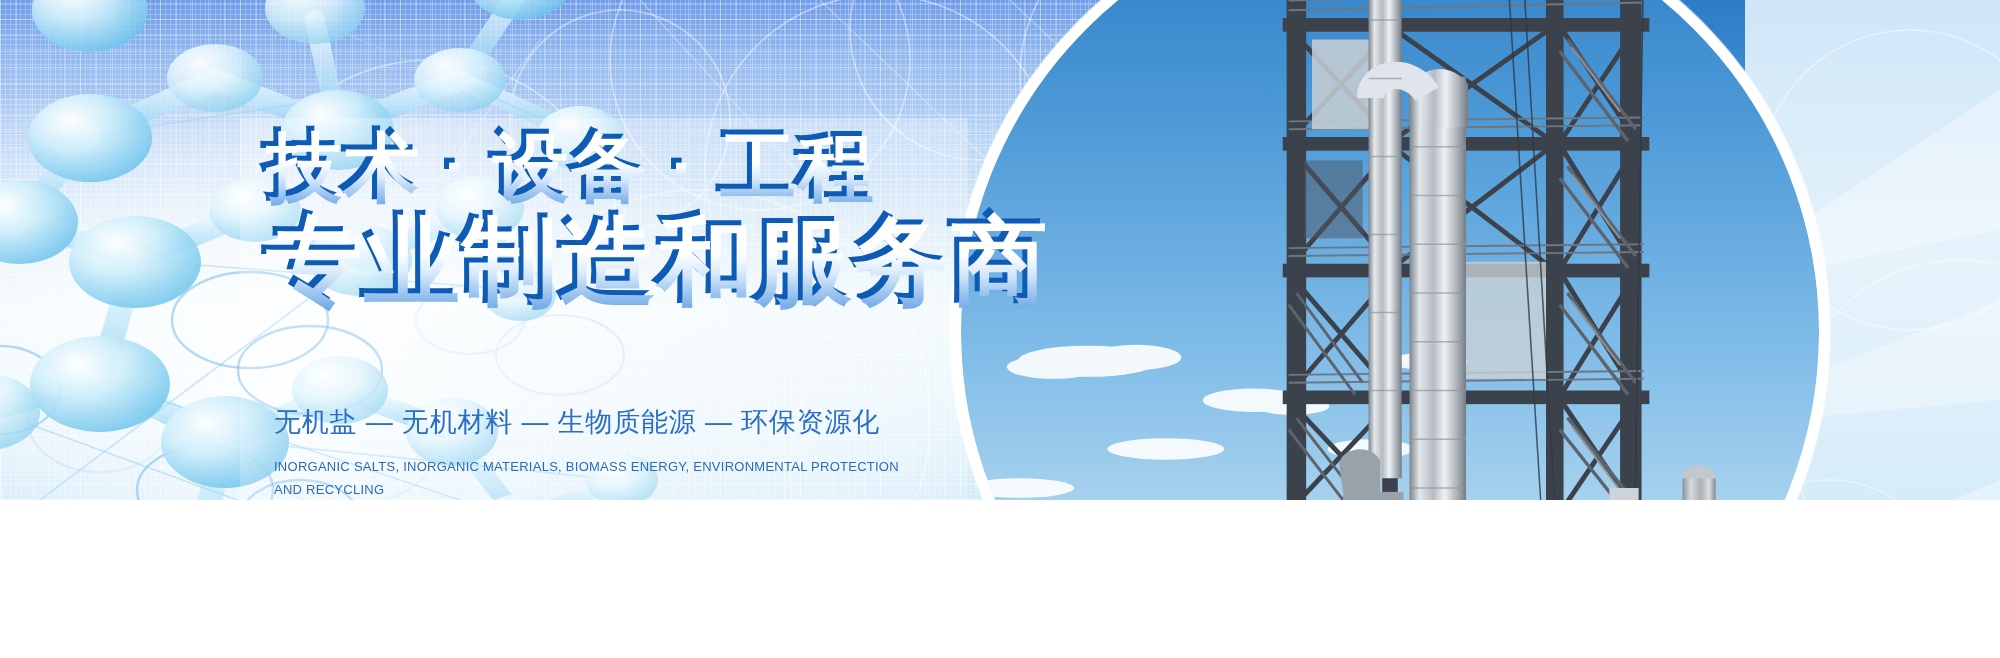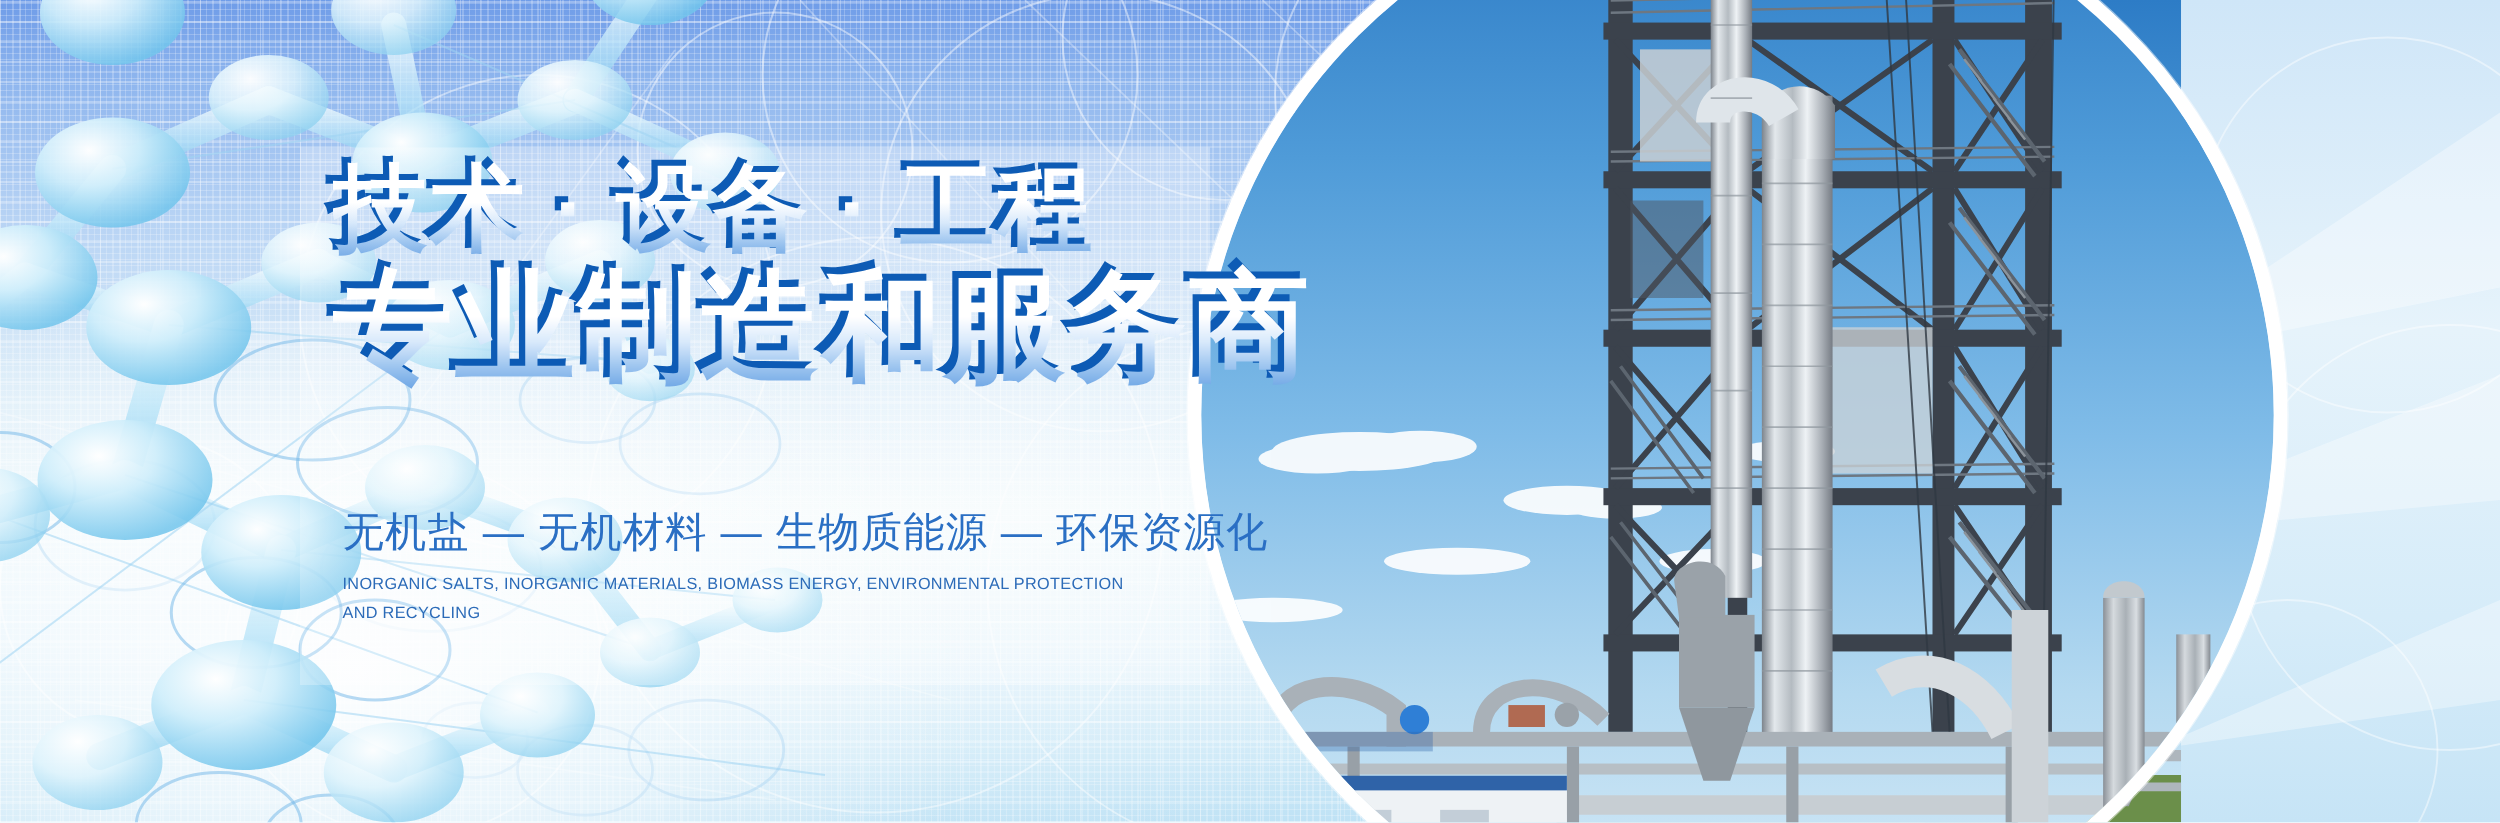--- a/index.html
+++ b/index.html
@@ -5,21 +5,21 @@
   * { margin:0; padding:0; box-sizing:border-box; }
   html, body {
     width:2000px; height:658px;
     overflow:hidden;
     background:#ffffff;
     font-family:"Liberation Sans","DejaVu Sans",sans-serif;
   }
 
   #banner {
     position:relative;
-    width:2000px; height:658px;
+    width:2000px; height:500px;
     overflow:hidden;
     background:
       linear-gradient(180deg,
         #6f9ce8 0%,
         #8fb6ee 10%,
         #b6d2f4 26%,
         #d9ebf8 46%,
         #eef8fc 62%,
         #e2f2fb 78%,
         #cbe8f7 92%,
@@ -108,21 +108,21 @@
     white-space:nowrap;
     z-index:-1;
   }
   .hl-shadow.s1{ font-size:76px; }
   .hl-shadow.s2{ font-size:96px; }
 
   
   .sub-cn{
     position:absolute;
     left:274px; top:404px;
-    font-size:33px;
+    font-size:27px;
     color:#2a6fc4;
     letter-spacing:.03em;
     white-space:nowrap;
     z-index:6;
     text-align:center;
   }
   .sub-en{
     position:absolute;
     left:274px; top:456px;
     width:640px;

